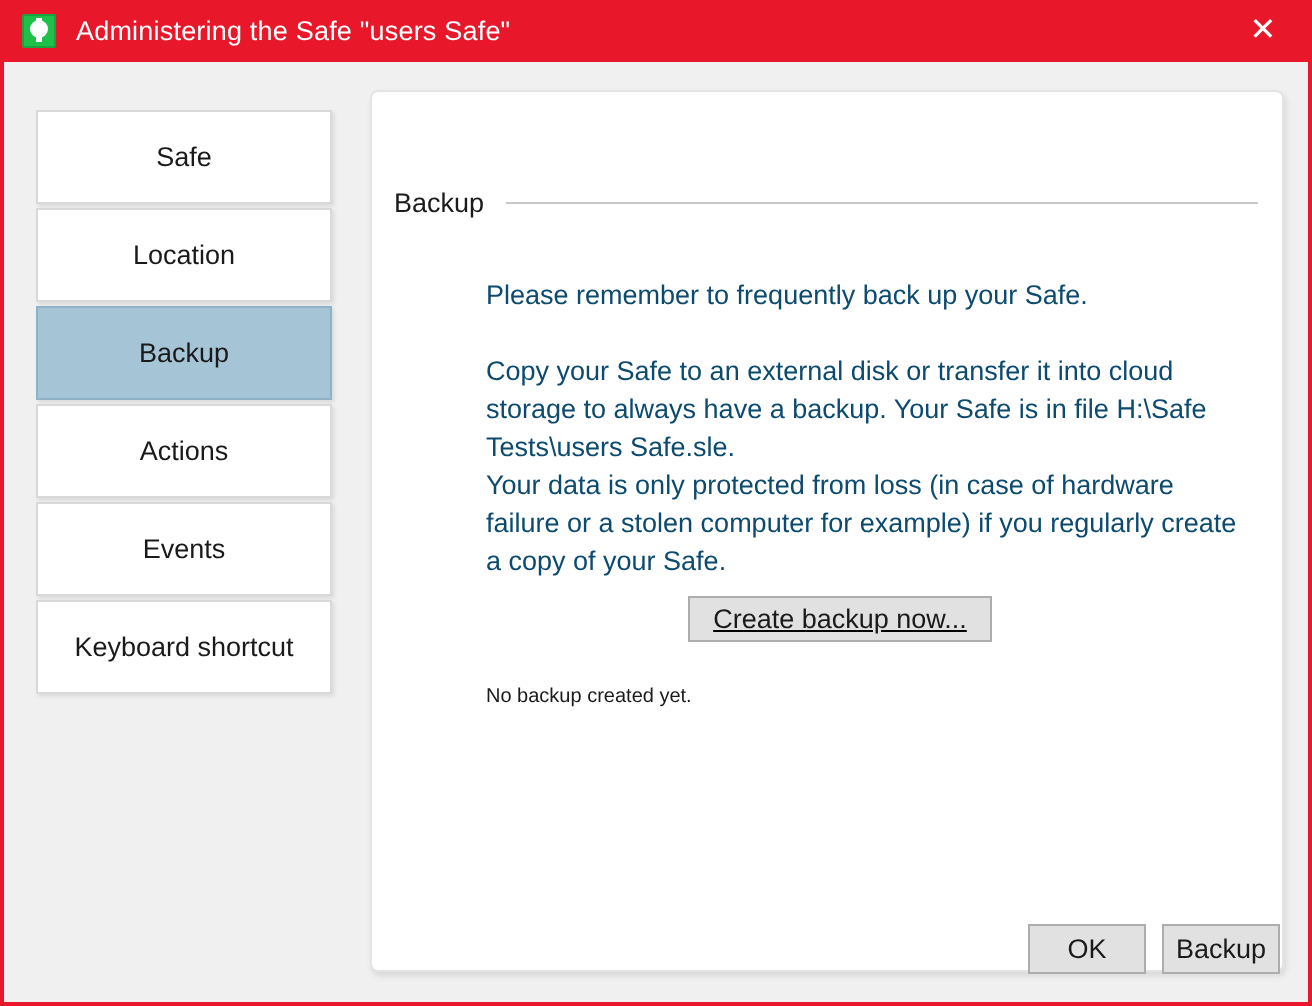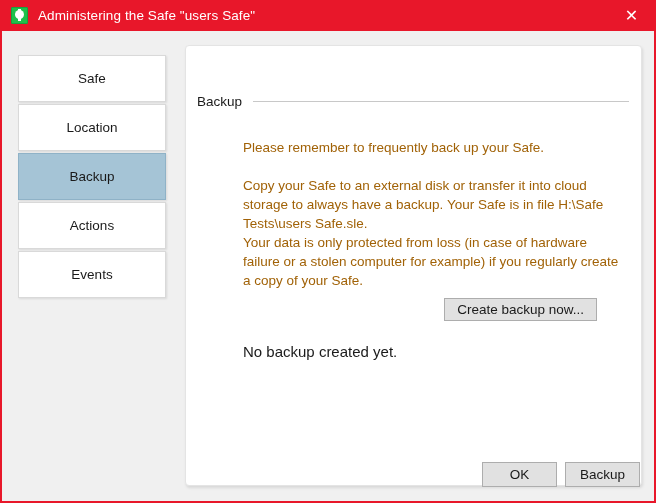--- a/index.html
+++ b/index.html
@@ -153,59 +153,60 @@
   }
 
   .content {
     position: absolute;
     left: 57px;
     top: 92px;
     right: 18px;
   }
   .para {
     font-size: 13.5px;
-    color: #a16207;
+    color: #0c4a6e;
     line-height: 19px;
   }
   .para-spacer {
     height: 19px;
   }
   .btn-row {
     margin-top: 8px;
     display: flex;
-    justify-content: flex-end;
+    justify-content: center;
     padding-right: 26px;
+    text-decoration: underline;
   }
   .push-button {
     background: #e1e1e1;
     border: 1px solid #adadad;
     font-family: "Liberation Sans", sans-serif;
     font-size: 13.5px;
     color: #1a1a1a;
     height: 23px;
     padding: 0 12px;
     box-sizing: border-box;
     cursor: default;
   }
   .status-text {
     margin-top: 22px;
-    font-size: 15px;
+    font-size: 10px;
     color: #1a1a1a;
   }
 
   
   .footer {
     position: absolute;
     right: 14px;
     bottom: 12px;
     display: flex;
     gap: 8px;
   }
   .footer .push-button {
-    width: 75px;
+    width: 59px;
     height: 25px;
     padding: 0;
     text-align: center;
   }
 </style>
 </head>
 <body>
 
 <div class="window">
 
@@ -226,20 +227,23 @@
       </div>
       <div class="nav-item selected">
         <span>Backup</span>
       </div>
       <div class="nav-item">
         <span>Actions</span>
       </div>
       <div class="nav-item">
         <span>Events</span>
       </div>
+      <div class="nav-item">
+        <span>Keyboard shortcut</span>
+      </div>
     </div>
 
     <div class="panel">
 
       <div class="group-header">
         <div class="group-title">Backup</div>
         <div class="group-rule"></div>
       </div>
 
       <div class="content">

